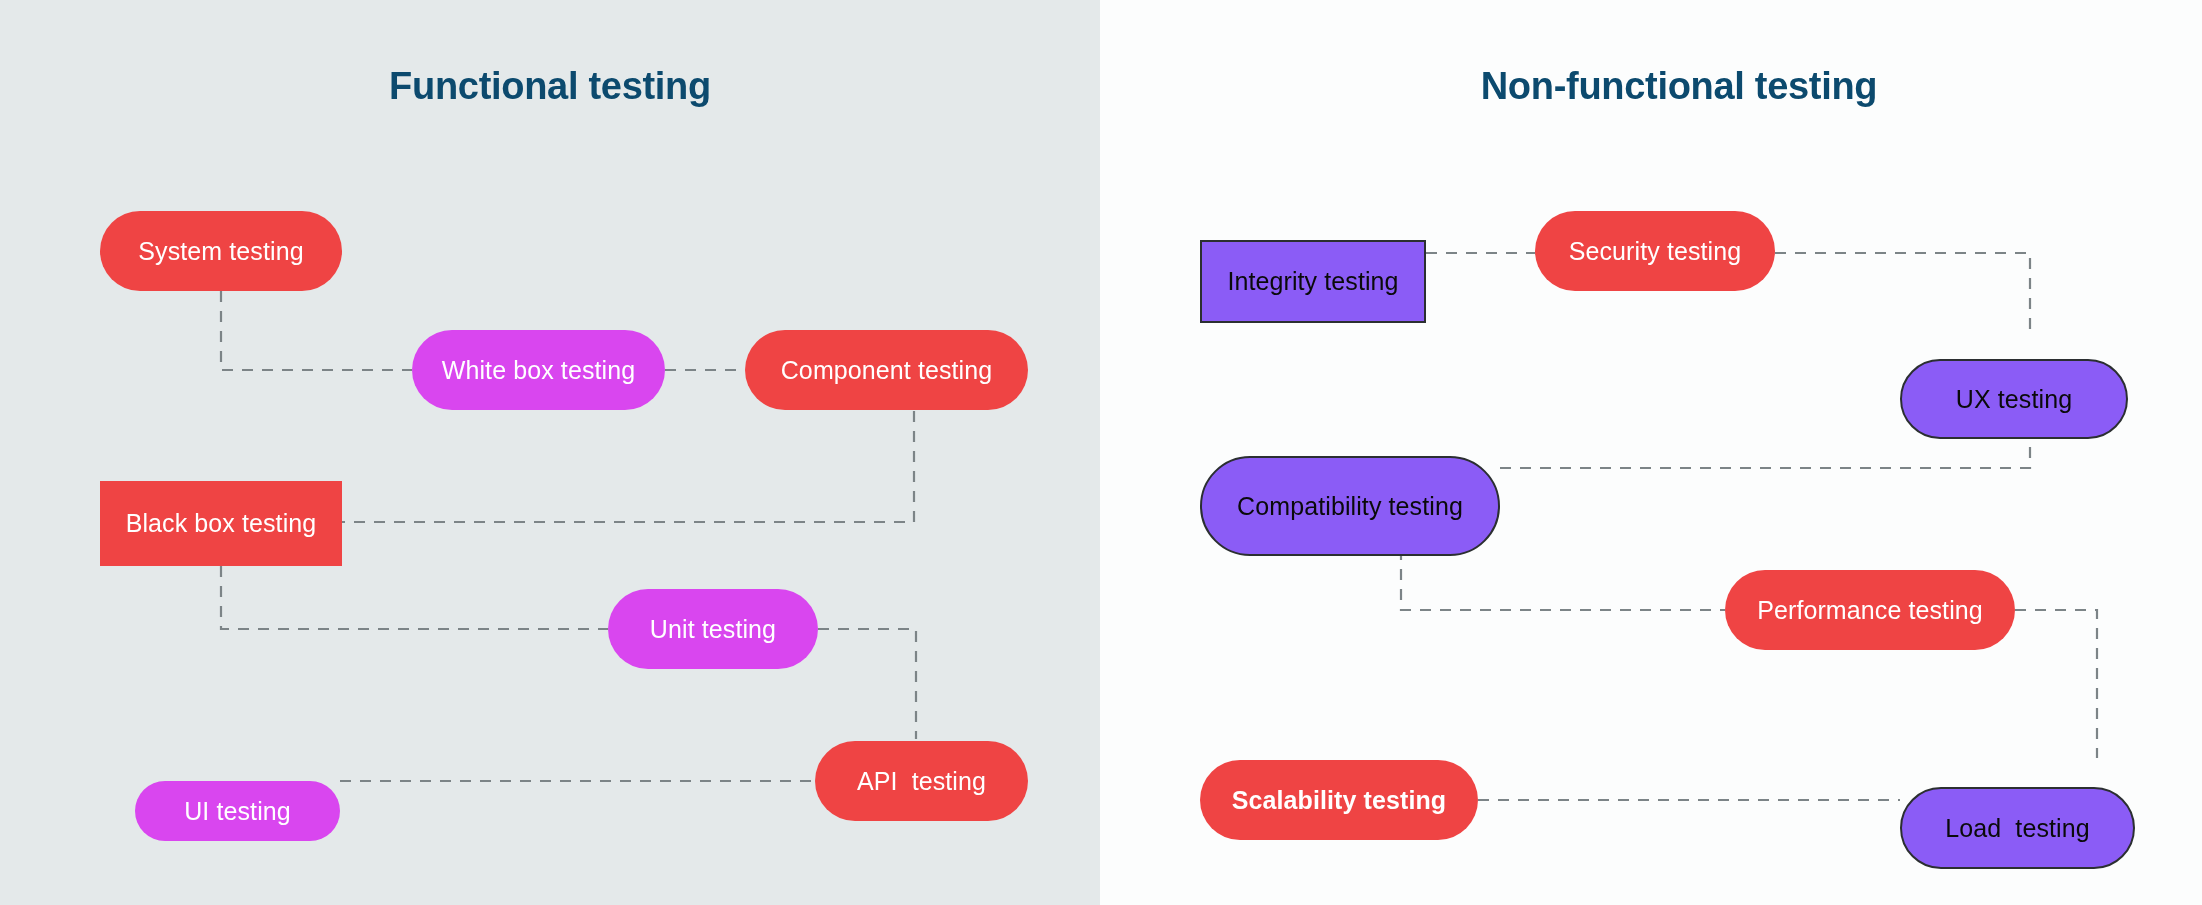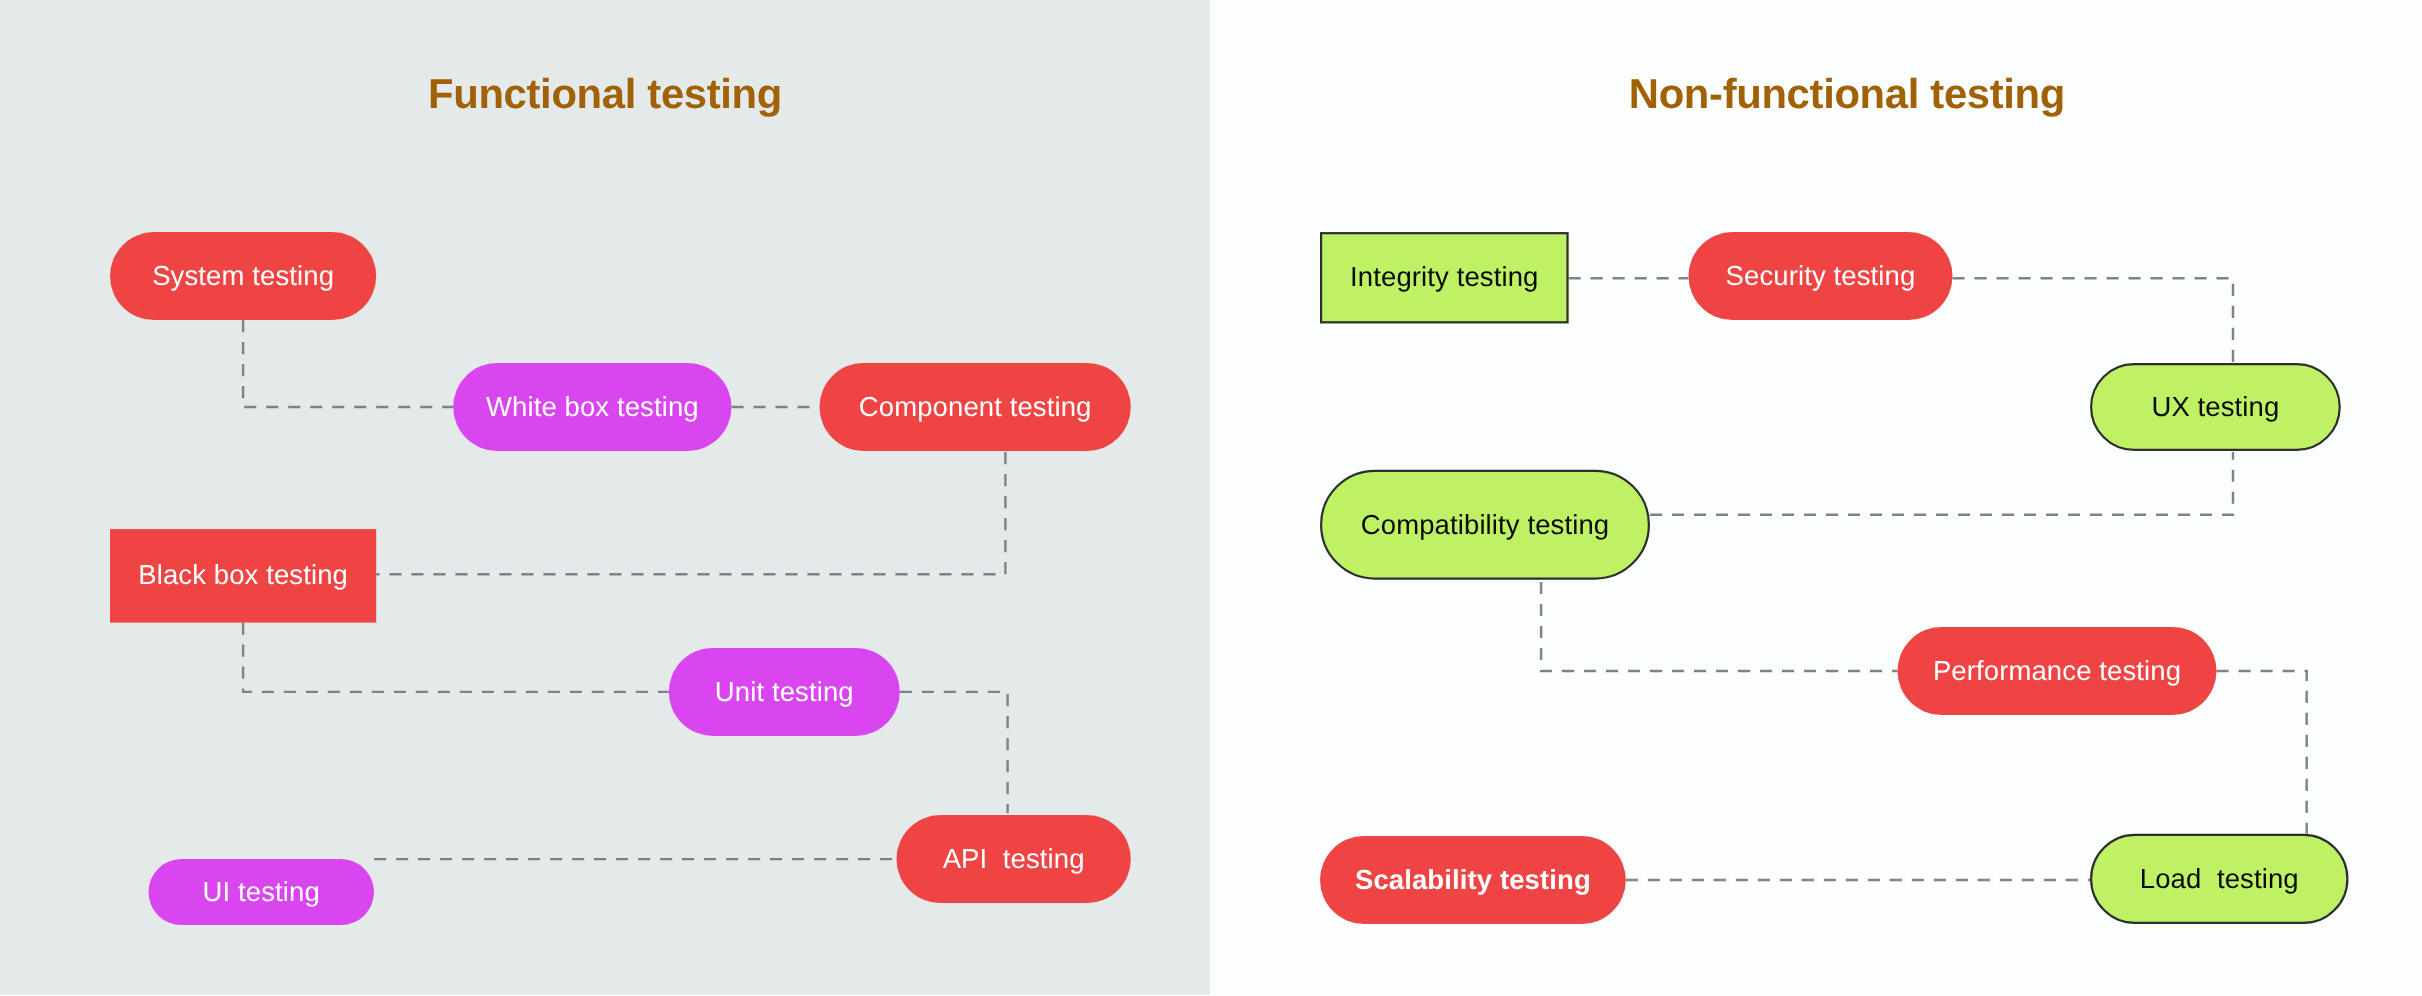--- a/index.html
+++ b/index.html
@@ -30,21 +30,21 @@
   .panel.left  { left: 0;      width: 1100px; background: #E4E9EA; }
   .panel.right { left: 1100px; width: 1102px; background: #FCFDFD; }
 
   
   .panel-title {
     position: absolute;
     top: 67px;
     text-align: center;
     font-size: 38px;
     font-weight: 700;
-    color: #a16207;
+    color: #0c4a6e;
     letter-spacing: -0.3px;
     white-space: nowrap;
     line-height: 1;
   }
   .panel-title.left  { left: 0;      width: 1100px; }
   .panel-title.right { left: 1100px; width: 1102px; padding-left: 28px; }
 
   
   #edges {
     position: absolute;
@@ -73,21 +73,21 @@
     white-space: pre;
     letter-spacing: 0.1px;
   }
   .node .node-label { pointer-events: none; }
 
   .shape-pill { border-radius: 999px; }
   .shape-rect { border-radius: 0; }
 
   .fill-black { background: #ef4444; color: #FFFFFF; }
   .fill-coral { background: #d946ef; color: #FFFFFF; }
-  .fill-gray  { background: #bef264; color: #0A0A0A; border: 2px solid #2B2F31; }
+  .fill-gray  { background: #8b5cf6; color: #0A0A0A; border: 2px solid #2B2F31; margin-top: 29px; }
 </style>
 </head>
 <body>
 
 <div id="canvas">
 
   <div class="panel left"></div>
   <div class="panel right"></div>
 
   <div class="panel-title left">Functional testing</div>

